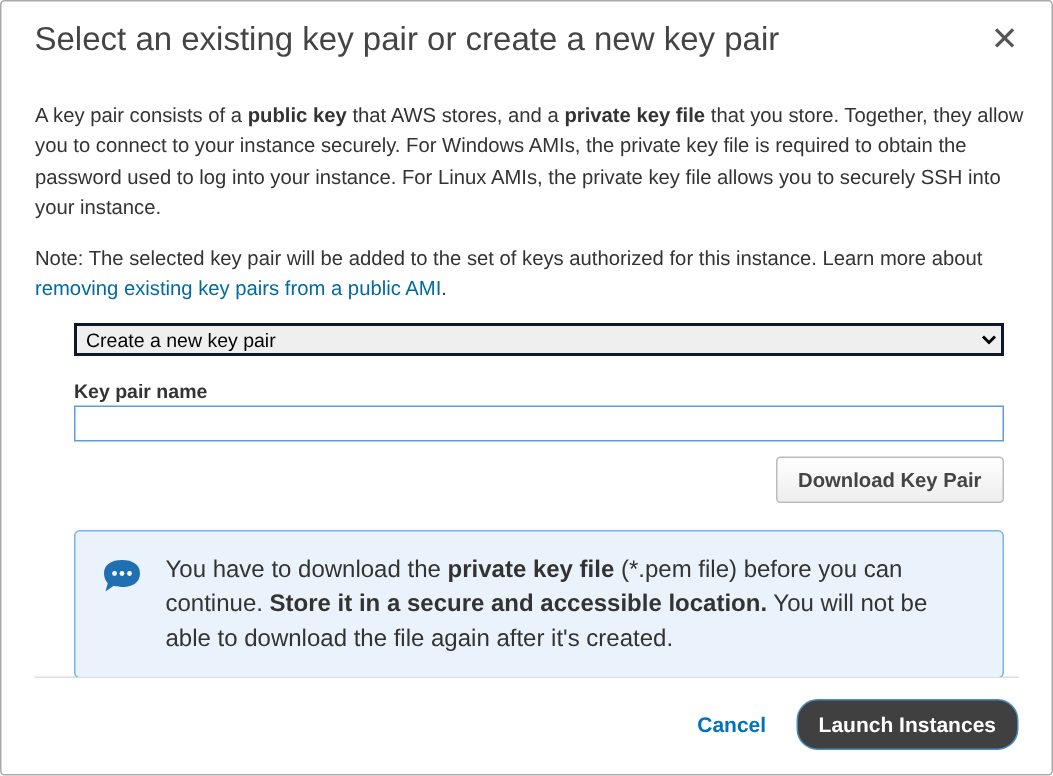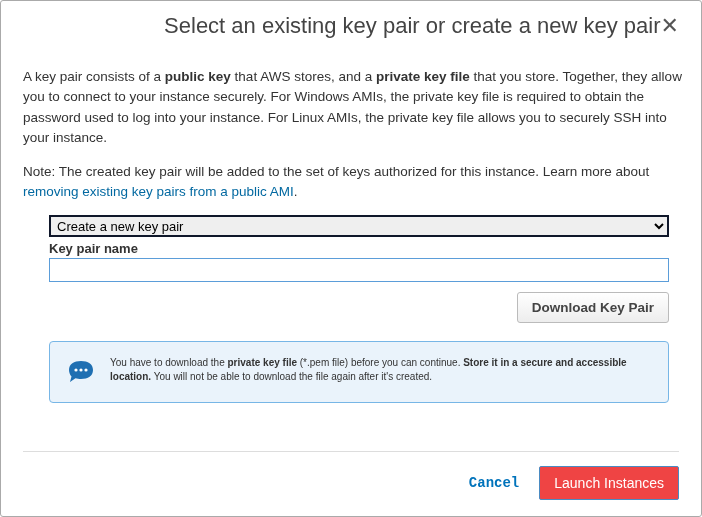--- a/index.html
+++ b/index.html
@@ -16,21 +16,21 @@
     border-radius: 3px;
     background: #fff;
     position: relative;
     display: flex;
     flex-direction: column;
   }
   .dialog-header {
     padding: 12px 22px 10px 22px;
     display: flex;
     align-items: center;
-    justify-content: flex-end;
+    justify-content: space-between;
   }
   .dialog-title {
     font-size: 22px;
     font-weight: 400;
     color: #444;
     margin: 0;
   }
   .close-icon {
     font-size: 22px;
     color: #555;
@@ -67,21 +67,21 @@
     width: 100%;
     font-size: 13px;
     padding: 1px 2px;
     border: 2px solid #0f172a;
     height: 22px;
     background: #efefef;
   }
   .field-label {
     font-size: 13px;
     font-weight: 700;
-    margin-top: 4px;
+    margin-top: 16px;
     display: block;
   }
   .text-input {
     width: 100%;
     border: 1px solid #5b9dd9;
     outline: none;
     height: 24px;
     font-size: 13px;
     padding: 2px 4px;
     margin-top: 2px;
@@ -103,21 +103,21 @@
     text-align: center;
   }
   .info-box {
     border: 1px solid #77b6e6;
     background: #eaf3fb;
     border-radius: 4px;
     margin-top: 18px;
     padding: 14px 16px 14px 16px;
     display: flex;
     gap: 14px;
-    font-size: 10px;
+    font-size: 16px;
     line-height: 1.45;
     color: #333;
   }
   .info-bubble {
     width: 30px;
     height: 30px;
     flex: 0 0 30px;
     display: flex;
     align-items: center;
     justify-content: center;
@@ -134,51 +134,50 @@
     gap: 18px;
   }
   .btn-cancel {
     color: #0073bb;
     font-size: 14px;
     font-weight: 700;
     cursor: pointer;
     background: none;
     border: none;
     padding: 6px 2px;
-    font-family: Liberation Mono, monospace;
   }
   .btn-primary {
-    background: #ef4444;
+    background: #404040;
     border: 1px solid #4a8bc2;
     color: #fff;
     font-size: 14px;
-    font-weight: 400;
+    font-weight: 700;
     padding: 8px 14px;
-    border-radius: 2px;
+    border-radius: 14px;
     cursor: pointer;
   }
 </style>
 </head>
 <body>
 
 <div class="dialog">
 
   <div class="dialog-header">
     <h1 class="dialog-title">Select an existing key pair or create a new key pair</h1>
     <span class="close-icon">✕</span>
   </div>
 
   <div class="dialog-body">
 
     <p class="intro">
       <span>A key pair consists of a </span><b>public key</b><span> that AWS stores, and a </span><b>private key file</b><span> that you store. Together, they allow you to connect to your instance securely. For Windows AMIs, the private key file is required to obtain the password used to log into your instance. For Linux AMIs, the private key file allows you to securely SSH into your instance.</span>
     </p>
 
     <p class="note">
-      <span>Note: The created key pair will be added to the set of keys authorized for this instance. Learn more about </span><a class="link">removing existing key pairs from a public AMI</a><span>.</span>
+      <span>Note: The selected key pair will be added to the set of keys authorized for this instance. Learn more about </span><a class="link">removing existing key pairs from a public AMI</a><span>.</span>
     </p>
 
     <div class="form-area">
 
       <div class="select-row">
         <select>
           <option>Create a new key pair</option>
         </select>
       </div>
 

